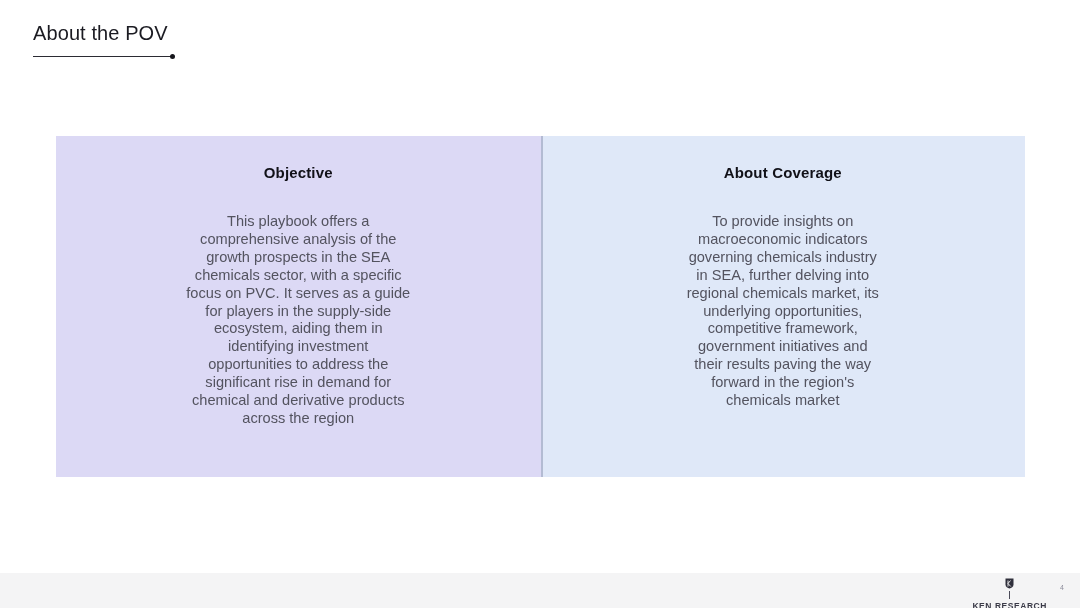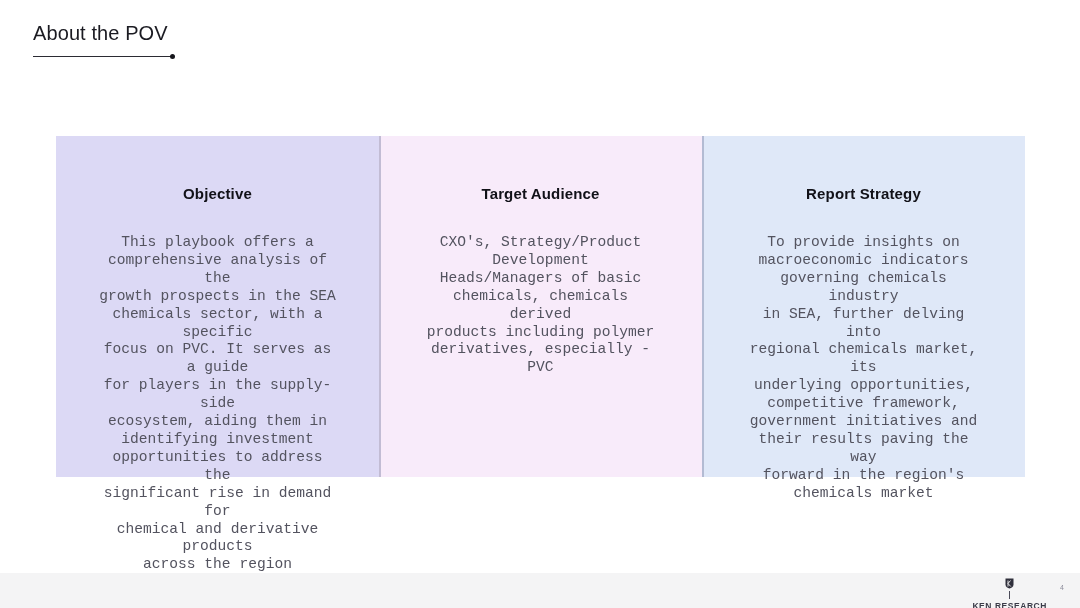--- a/index.html
+++ b/index.html
@@ -79,39 +79,38 @@
     content: "";
     position: absolute;
     left: 0;
     top: 0;
     bottom: 0;
     width: 2px;
     background: rgba(120,124,160,0.42);
   }
   .panel-heading {
     margin: 0;
-    padding-top: 48px;
+    padding-top: 27px;
     font-size: 15px;
     font-weight: 700;
     color: #111118;
     letter-spacing: 0.15px;
     text-align: center;
     line-height: 20px;
   }
   .panel-body {
     margin: 0;
     padding-top: 30px;
     font-size: 14.6px;
     font-weight: 400;
     color: #53535f;
     line-height: 17.9px;
     text-align: center;
     max-width: 244px;
     white-space: pre-line;
-    font-family: Liberation Mono, monospace;
   }
 
   
   .footer {
     position: absolute;
     left: 0;
     top: 573px;
     width: 1080px;
     height: 35px;
     background: #f4f4f5;
@@ -188,32 +187,23 @@
 focus on PVC. It serves as a guide
 for players in the supply-side
 ecosystem, aiding them in
 identifying investment
 opportunities to address the
 significant rise in demand for
 chemical and derivative products
 across the region</p>
   </section>
 
-  <section class="panel" style="background: rgb(248, 235, 250);">
-    <h2 class="panel-heading">Target Audience</h2>
-    <p class="panel-body">CXO's, Strategy/Product
-Development
-Heads/Managers of basic
-chemicals, chemicals derived
-products including polymer
-derivatives, especially - PVC</p>
-  </section>
 
   <section class="panel" style="background: rgb(223, 232, 248);">
-    <h2 class="panel-heading">Report Strategy</h2>
+    <h2 class="panel-heading">About Coverage</h2>
     <p class="panel-body">To provide insights on
 macroeconomic indicators
 governing chemicals industry
 in SEA, further delving into
 regional chemicals market, its
 underlying opportunities,
 competitive framework,
 government initiatives and
 their results paving the  way
 forward in the region's

